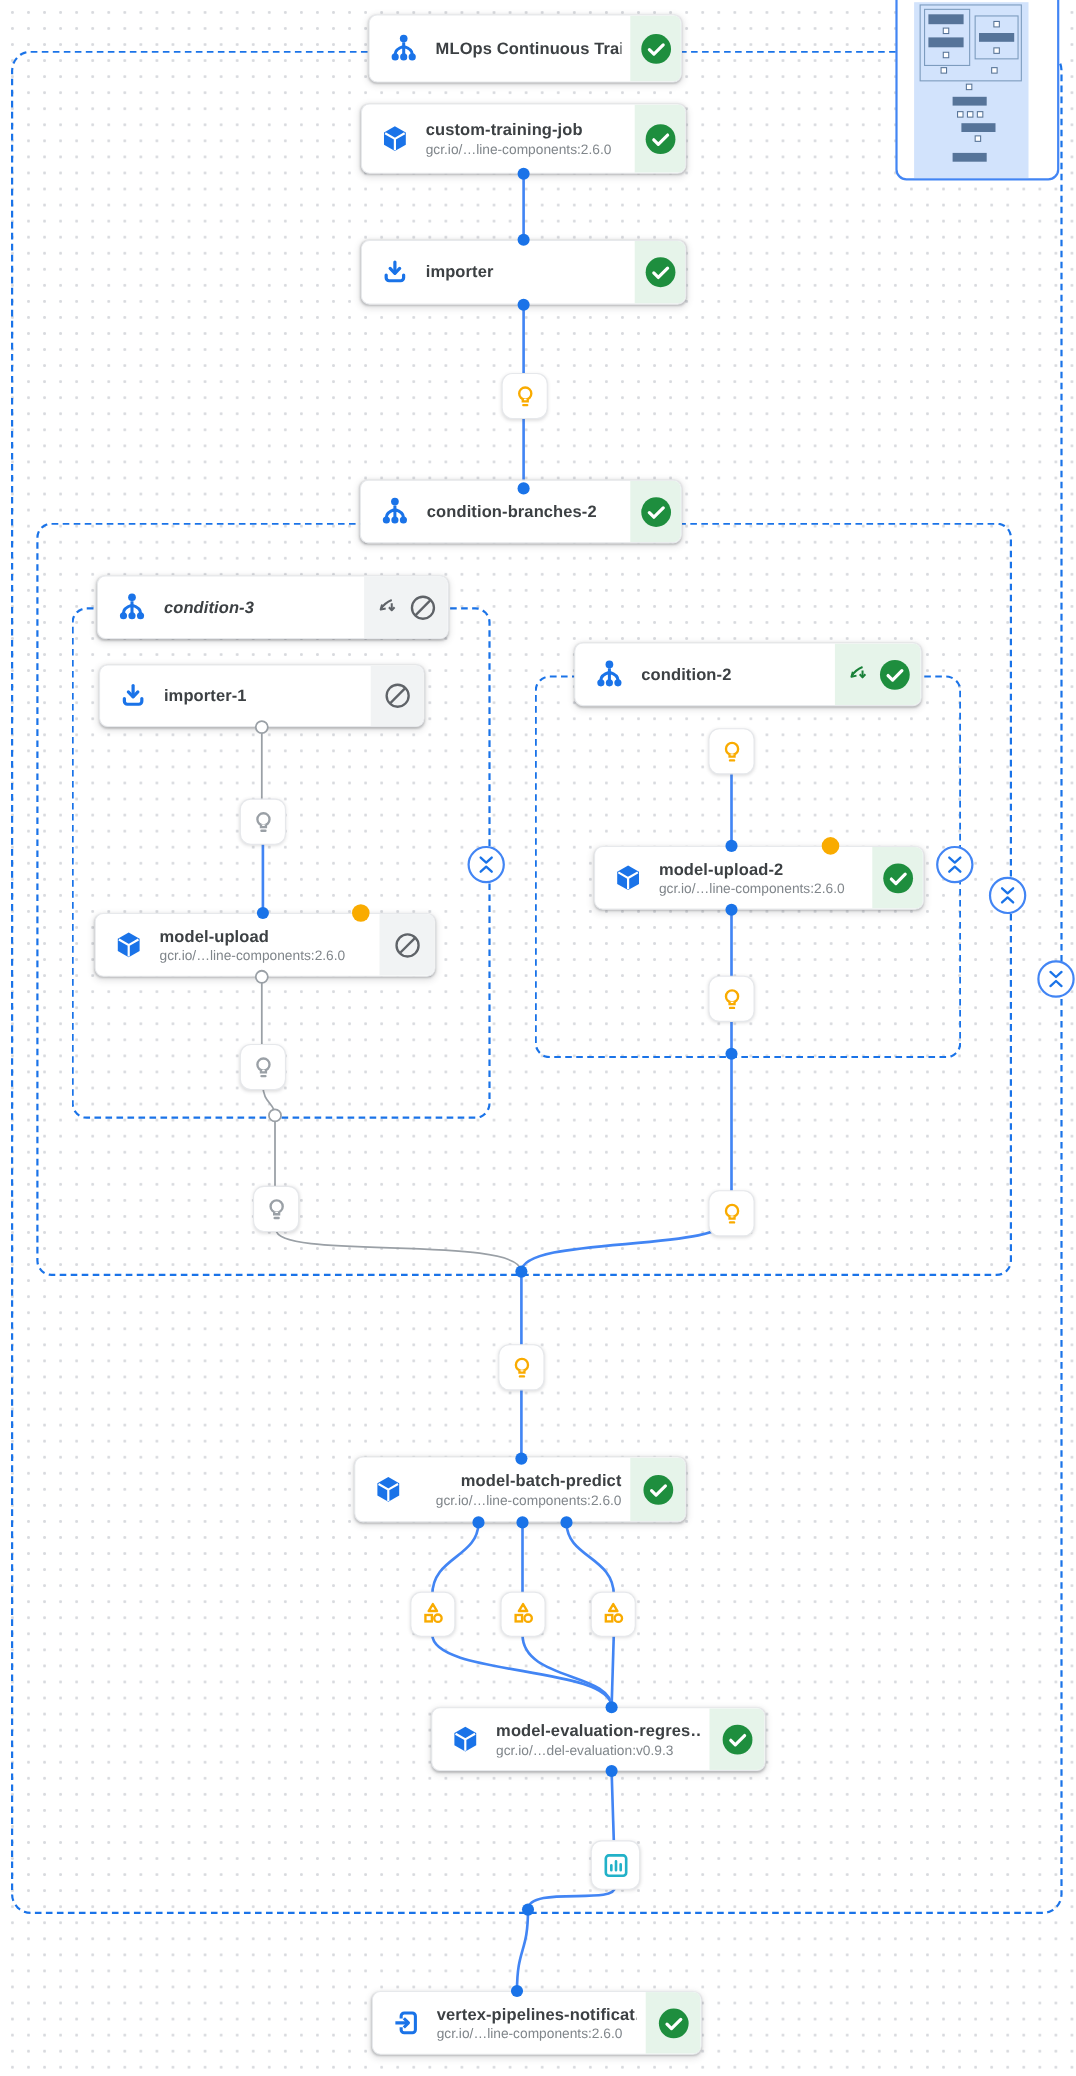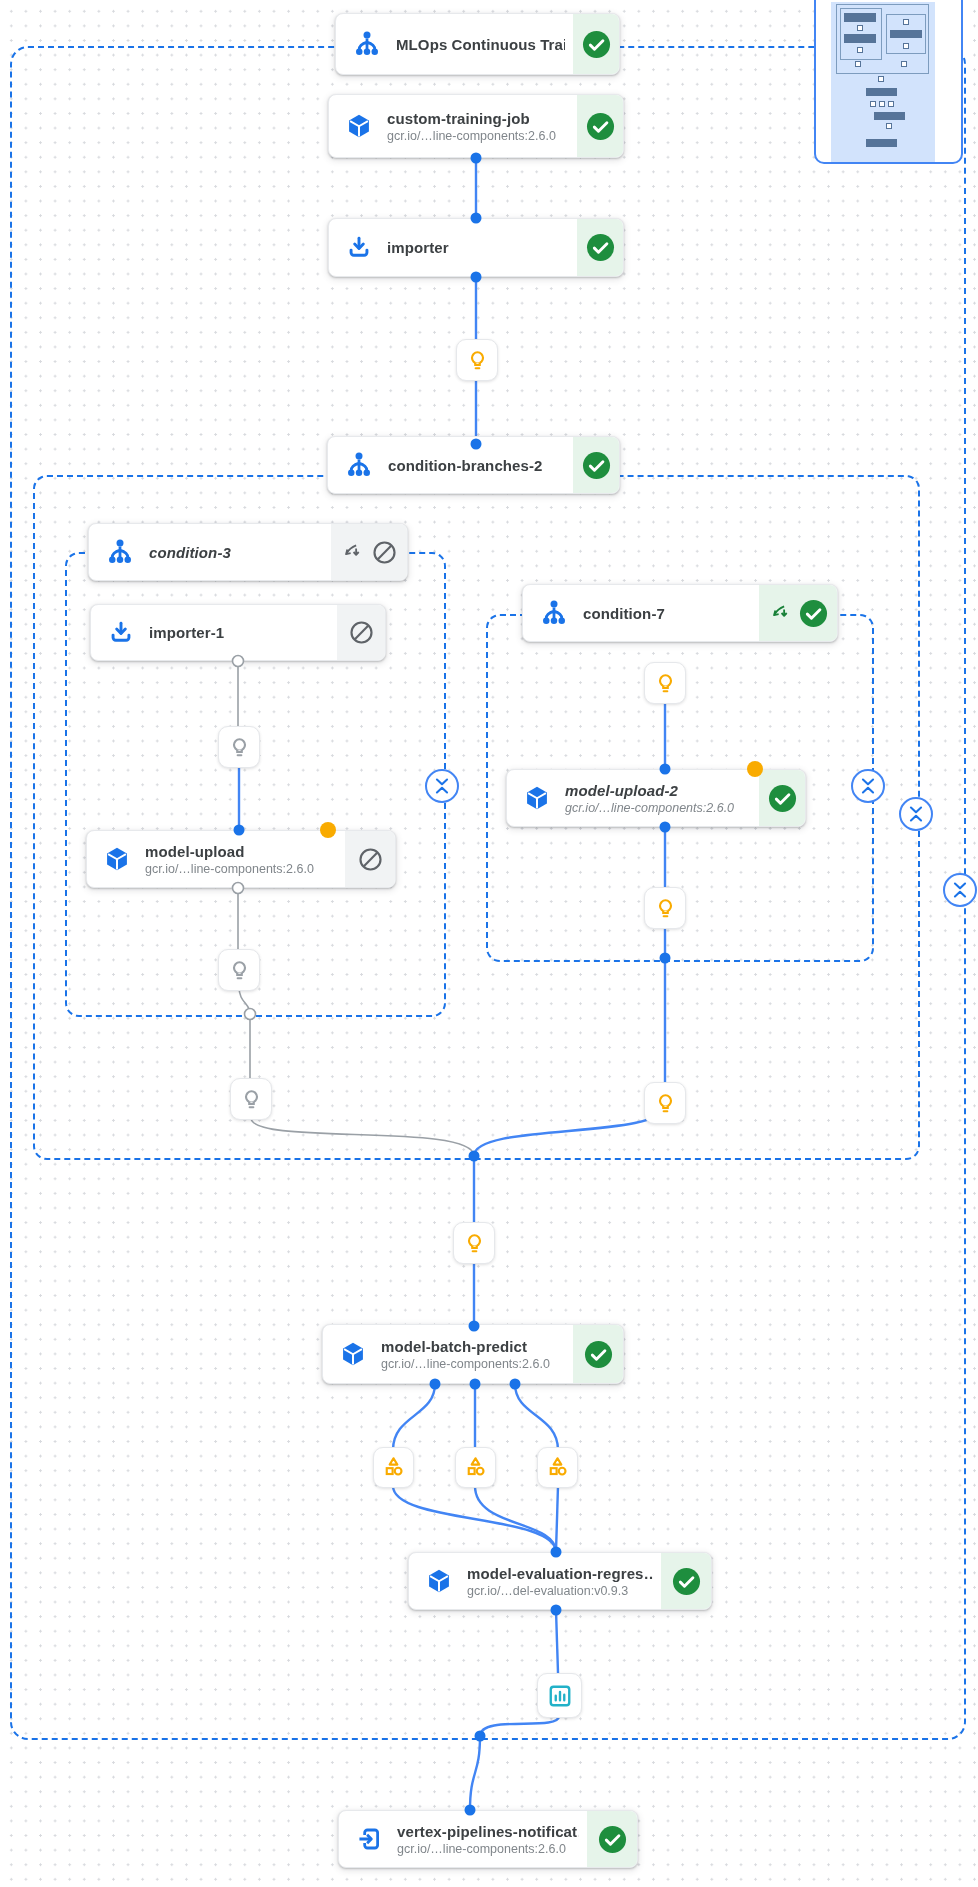--- a/index.html
+++ b/index.html
@@ -236,80 +236,80 @@
         <span class="nicon">
           <svg width="30" height="30" viewBox="0 0 24 24" xmlns="http://www.w3.org/2000/svg">
             <circle cx="12" cy="4.8" r="2.8" fill="#1a73e8"></circle>
             <path d="M12 7.6 V11 M12 10.5 C8 11.8 5.8 13.2 5.8 16.2 M12 10.5 V16.2 M12 10.5 C16 11.8 18.2 13.2 18.2 16.2" stroke="#1a73e8" stroke-width="2.2" fill="none"></path>
             <circle cx="5.8" cy="18.2" r="2.6" fill="#1a73e8"></circle>
             <circle cx="12" cy="18.2" r="2.6" fill="#1a73e8"></circle>
             <circle cx="18.2" cy="18.2" r="2.6" fill="#1a73e8"></circle>
           </svg>
         </span>
         <div class="ntext">
-          <div class="ntitle">condition-7</div>
+          <div class="ntitle">condition-2</div>
         </div>
         <div class="nstrip green" style="width: 78px;">
           <span style="display: flex;">
             <svg width="22" height="22" viewBox="0 0 24 24" xmlns="http://www.w3.org/2000/svg">
               <path d="M17.6 4.8 C12.6 6.8 9.4 9.6 7.3 13.3" fill="none" stroke="#188038" stroke-width="2"></path>
               <path d="M8 9.4 L6.6 14.4 L11.6 13.3" fill="none" stroke="#188038" stroke-width="2" stroke-linejoin="round"></path>
               <path d="M17.6 8.2 V14.2" stroke="#188038" stroke-width="2"></path>
               <path d="M14.8 12 L17.6 15 L20.4 12" fill="none" stroke="#188038" stroke-width="2" stroke-linejoin="round"></path>
             </svg>
           </span>
           <span style="display: flex;">
             <svg width="29" height="29" viewBox="0 0 24 24" xmlns="http://www.w3.org/2000/svg">
               <circle cx="12" cy="12" r="11.2" fill="#1e8e3e"></circle>
               <path d="M6.9 12.5 L10.3 15.9 L17.3 8.9" stroke="#fff" stroke-width="2.4" fill="none" stroke-linecap="round" stroke-linejoin="round"></path>
             </svg>
           </span>
         </div>
       </div>
-      <div class="node" style="left: 506px; top: 769px; width: 300px; height: 58px; font-style: italic;">
+      <div class="node" style="left: 540px; top: 769px; width: 300px; height: 58px;">
         <span class="nicon">
           <svg width="28" height="28" viewBox="0 0 24 24" xmlns="http://www.w3.org/2000/svg">
             <path d="M12 2.4 L20.5 7.2 V16.8 L12 21.6 L3.5 16.8 V7.2 Z" fill="#1a73e8"></path>
             <path d="M12 21 V12.2 L4.4 7.8 M12 12.2 L19.6 7.8" stroke="#ffffff" stroke-width="1.7" fill="none"></path>
           </svg>
         </span>
         <div class="ntext">
           <div class="ntitle">model-upload-2</div>
           <div class="nsub">gcr.io/…line-components:2.6.0</div>
         </div>
         <div class="nstrip green" style="width: 46px;">
           <span style="display: flex;">
             <svg width="29" height="29" viewBox="0 0 24 24" xmlns="http://www.w3.org/2000/svg">
               <circle cx="12" cy="12" r="11.2" fill="#1e8e3e"></circle>
               <path d="M6.9 12.5 L10.3 15.9 L17.3 8.9" stroke="#fff" stroke-width="2.4" fill="none" stroke-linecap="round" stroke-linejoin="round"></path>
             </svg>
           </span>
         </div>
       </div>
-      <div class="node" style="left: 322px; top: 1324px; width: 302px; height: 60px;">
+      <div class="node" style="left: 322px; top: 1324px; width: 302px; height: 60px; text-align: right;">
         <span class="nicon">
           <svg width="28" height="28" viewBox="0 0 24 24" xmlns="http://www.w3.org/2000/svg">
             <path d="M12 2.4 L20.5 7.2 V16.8 L12 21.6 L3.5 16.8 V7.2 Z" fill="#1a73e8"></path>
             <path d="M12 21 V12.2 L4.4 7.8 M12 12.2 L19.6 7.8" stroke="#ffffff" stroke-width="1.7" fill="none"></path>
           </svg>
         </span>
         <div class="ntext">
           <div class="ntitle">model-batch-predict</div>
           <div class="nsub">gcr.io/…line-components:2.6.0</div>
         </div>
         <div class="nstrip green" style="width: 50px;">
           <span style="display: flex;">
             <svg width="29" height="29" viewBox="0 0 24 24" xmlns="http://www.w3.org/2000/svg">
               <circle cx="12" cy="12" r="11.2" fill="#1e8e3e"></circle>
               <path d="M6.9 12.5 L10.3 15.9 L17.3 8.9" stroke="#fff" stroke-width="2.4" fill="none" stroke-linecap="round" stroke-linejoin="round"></path>
             </svg>
           </span>
         </div>
       </div>
-      <div class="node" style="left: 408px; top: 1552px; width: 304px; height: 58px;">
+      <div class="node" style="left: 392px; top: 1552px; width: 304px; height: 58px;">
         <span class="nicon">
           <svg width="28" height="28" viewBox="0 0 24 24" xmlns="http://www.w3.org/2000/svg">
             <path d="M12 2.4 L20.5 7.2 V16.8 L12 21.6 L3.5 16.8 V7.2 Z" fill="#1a73e8"></path>
             <path d="M12 21 V12.2 L4.4 7.8 M12 12.2 L19.6 7.8" stroke="#ffffff" stroke-width="1.7" fill="none"></path>
           </svg>
         </span>
         <div class="ntext">
           <div class="ntitle">model-evaluation-regres…</div>
           <div class="nsub">gcr.io/…del-evaluation:v0.9.3</div>
         </div>

